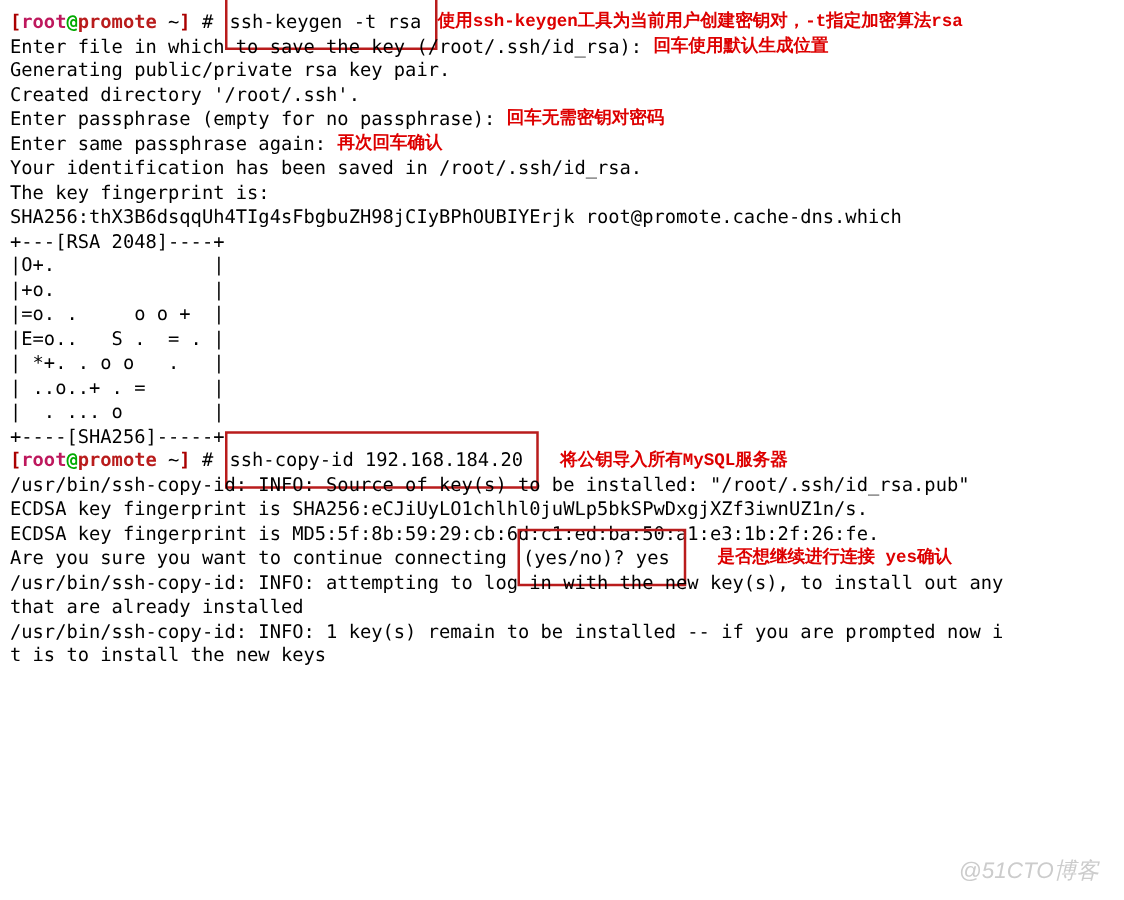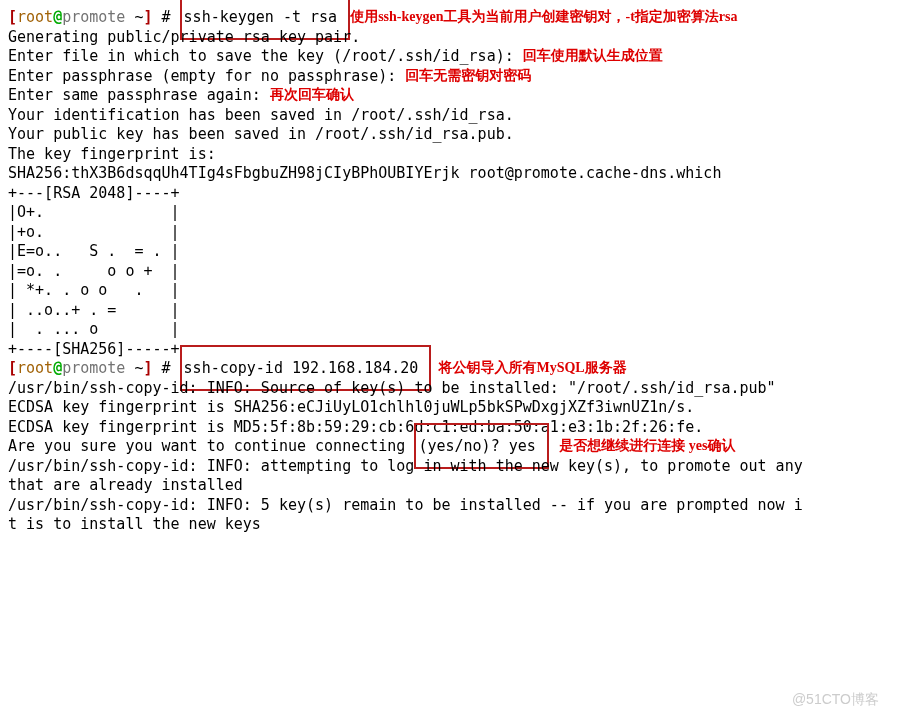--- a/index.html
+++ b/index.html
@@ -10,71 +10,72 @@
     line-height: 1.3;
     background: #ffffff;
     color: #000000;
     width: 883px;
   }
   .line {
     white-space: pre;
     position: relative;
   }
   .red-bracket { color: #aa0000; font-weight: bold; }
-  .magenta { color: #a16207; font-weight: normal; }
+  .magenta { color: #be185d; font-weight: bold; }
   .green { color: #00aa00; font-weight: bold; }
-  .cyan { color: #737373; font-weight: normal; margin-top: 19px; }
+  .cyan { color: #b91c1c; font-weight: bold; margin-top: 19px; }
   .red-note {
     color: #dd0000;
     font-weight: bold;
-    font-family: Liberation Serif, serif;
+    font-family: Liberation Mono, monospace;
     font-size: 14px;
     vertical-align: middle;
   }
   .box {
     border: 2px solid #b91c1c;
     padding: 12px 2px;
     display: inline;
   }
   .watermark {
     position: absolute;
     right: 12px;
     bottom: 4px;
     color: #cccccc;
     font-family: sans-serif;
-    font-size: 14px;
+    font-size: 18px;
+    font-style: italic;
   }
   .container { position: relative; width: 883px; height: 704px; }
 </style>
 </head>
 <body>
 <div class="container">
 
 <div class="line"><span class="red-bracket">[</span><span class="magenta">root</span><span class="green">@</span><span class="cyan">promote</span><span> ~</span><span class="red-bracket">]</span><span> # </span><span class="box"><span>ssh-keygen -t rsa </span></span><span class="red-note">使用ssh-keygen工具为当前用户创建密钥对，-t指定加密算法rsa</span></div>
+<div class="line"><span>Enter file in which to save the key (/root/.ssh/id_rsa): </span><span class="red-note">回车使用默认生成位置</span></div>
 <div class="line">Generating public/private rsa key pair.</div>
-<div class="line"><span>Enter file in which to save the key (/root/.ssh/id_rsa): </span><span class="red-note">回车使用默认生成位置</span></div>
+<div class="line">Created directory '/root/.ssh'.</div>
 <div class="line"><span>Enter passphrase (empty for no passphrase): </span><span class="red-note">回车无需密钥对密码</span></div>
 <div class="line"><span>Enter same passphrase again: </span><span class="red-note">再次回车确认</span></div>
 <div class="line">Your identification has been saved in /root/.ssh/id_rsa.</div>
-<div class="line">Your public key has been saved in /root/.ssh/id_rsa.pub.</div>
 <div class="line">The key fingerprint is:</div>
 <div class="line">SHA256:thX3B6dsqqUh4TIg4sFbgbuZH98jCIyBPhOUBIYErjk root@promote.cache-dns.which</div>
 <div class="line">+---[RSA 2048]----+</div>
 <div class="line">|O+.              |</div>
 <div class="line">|+o.              |</div>
+<div class="line">|=o. .     o o +  |</div>
 <div class="line">|E=o..   S .  = . |</div>
-<div class="line">|=o. .     o o +  |</div>
 <div class="line">| *+. . o o   .   |</div>
 <div class="line">| ..o..+ . =      |</div>
 <div class="line">|  . ... o        |</div>
 <div class="line">+----[SHA256]-----+</div>
 <div class="line"><span class="red-bracket">[</span><span class="magenta">root</span><span class="green">@</span><span class="cyan">promote</span><span> ~</span><span class="red-bracket">]</span><span> # </span><span class="box"><span>ssh-copy-id 192.168.184.20 </span></span><span class="red-note">  </span><span class="red-note">将公钥导入所有MySQL服务器</span></div>
 <div class="line">/usr/bin/ssh-copy-id: INFO: Source of key(s) to be installed: "/root/.ssh/id_rsa.pub"</div>
 <div class="line">ECDSA key fingerprint is SHA256:eCJiUyLO1chlhl0juWLp5bkSPwDxgjXZf3iwnUZ1n/s.</div>
 <div class="line">ECDSA key fingerprint is MD5:5f:8b:59:29:cb:6d:c1:ed:ba:50:a1:e3:1b:2f:26:fe.</div>
 <div class="line"><span>Are you sure you want to continue connecting </span><span class="box"><span>(yes/no)? yes </span></span><span class="red-note">   是否想继续进行连接 yes确认</span></div>
-<div class="line">/usr/bin/ssh-copy-id: INFO: attempting to log in with the new key(s), to promote out any </div>
+<div class="line">/usr/bin/ssh-copy-id: INFO: attempting to log in with the new key(s), to install out any </div>
 <div class="line">that are already installed</div>
-<div class="line">/usr/bin/ssh-copy-id: INFO: 5 key(s) remain to be installed -- if you are prompted now i</div>
+<div class="line">/usr/bin/ssh-copy-id: INFO: 1 key(s) remain to be installed -- if you are prompted now i</div>
 <div class="line">t is to install the new keys</div>
 
 <div class="watermark">@51CTO博客</div>
 </div>
 
 </body></html>

